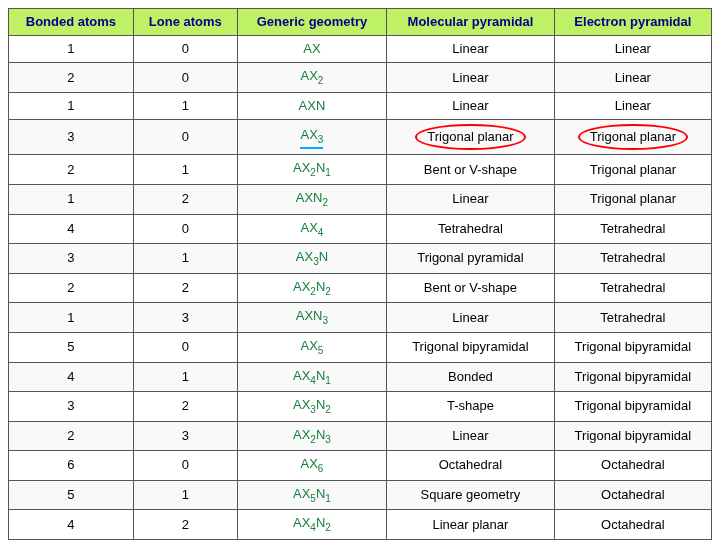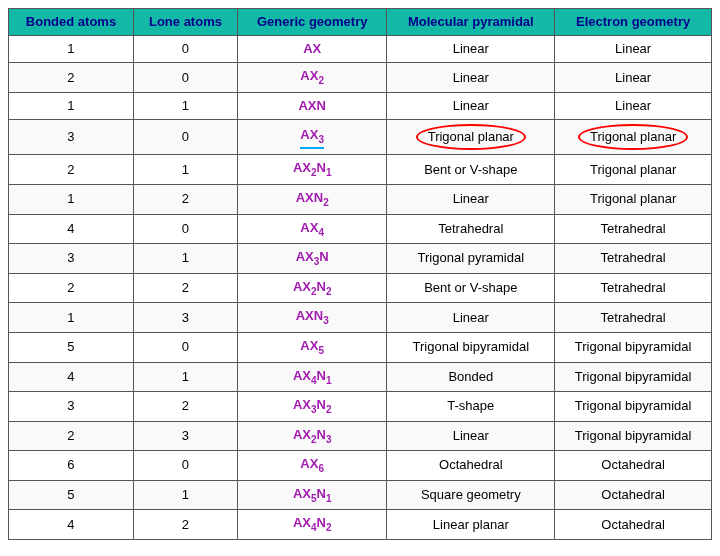--- a/index.html
+++ b/index.html
@@ -19,29 +19,29 @@
     th, td {
       border: 1px solid #555;
       text-align: center;
       padding: 4px 6px;
       line-height: 1.4;
     }
     thead th {
       color: #00008B;
       font-weight: bold;
       font-size: 13px;
-      background: #14b8a6;
+      background: #bef264;
     }
     tbody td {
       font-size: 13px;
       color: #000;
     }
     .formula {
-      color: #a21caf;
-      font-weight: bold;
+      color: #15803d;
+      font-weight: normal;
       margin-top: 36px;
     }
     .formula sub {
       font-size: 10px;
     }
     .circle-border {
       display: inline-block;
       border: 2px solid red;
       border-radius: 50%;
       padding: 2px 10px;
@@ -58,21 +58,21 @@
 </head>
 <body>
 
 <table>
   <thead>
     <tr>
       <th>Bonded atoms</th>
       <th>Lone atoms</th>
       <th>Generic geometry</th>
       <th>Molecular pyramidal</th>
-      <th>Electron geometry</th>
+      <th>Electron pyramidal</th>
     </tr>
   </thead>
   <tbody id="table-body">
   <tr>
         <td>1</td>
         <td>0</td>
         <td><span class="formula">AX</span></td>
         <td>Linear</td>
         <td>Linear</td>
       </tr>

